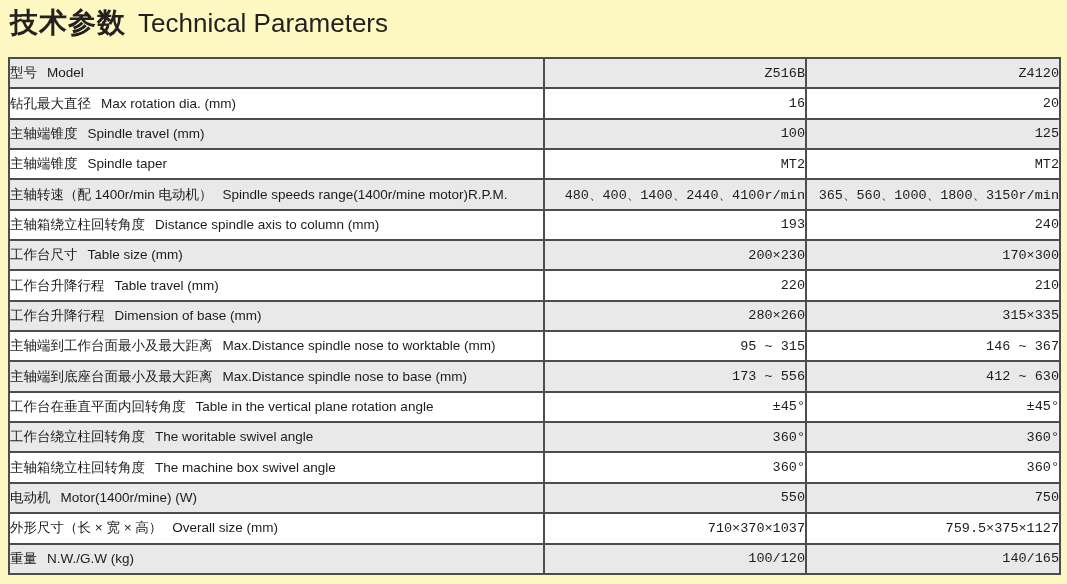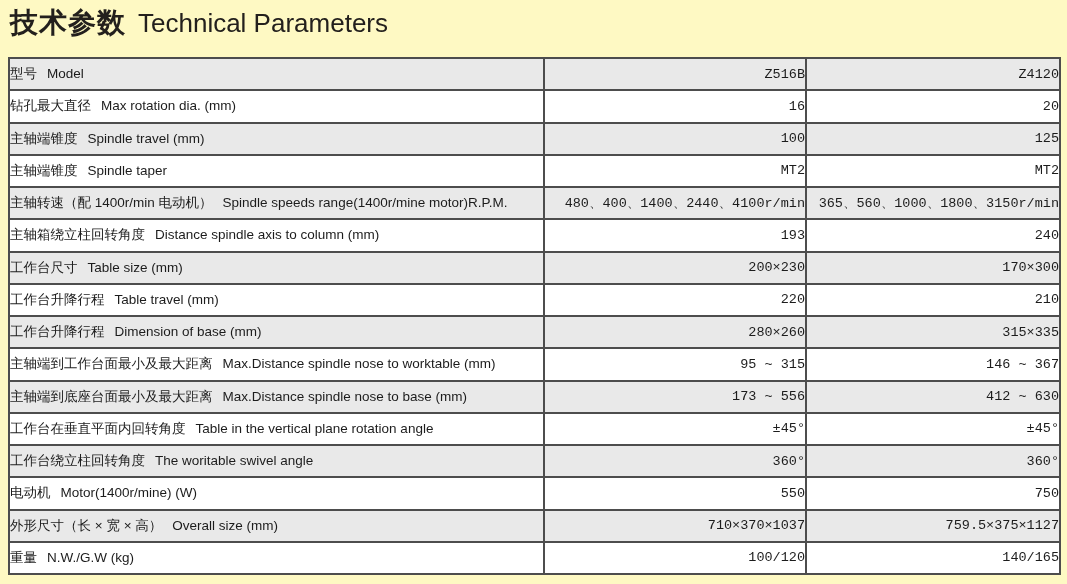--- a/index.html
+++ b/index.html
@@ -134,20 +134,25 @@
         <td class="label"><span class="zh">工作台在垂直平面内回转角度</span><span class="en">Table in the vertical plane rotation angle</span></td>
         <td class="val">±45°</td>
         <td class="val">±45°</td>
       </tr>
       <tr>
         <td class="label"><span class="zh">工作台绕立柱回转角度</span><span class="en">The woritable swivel angle</span></td>
         <td class="val">360°</td>
         <td class="val">360°</td>
       </tr>
       <tr>
+        <td class="label"><span class="zh">主轴箱绕立柱回转角度</span><span class="en">The machine box swivel angle</span></td>
+        <td class="val">360°</td>
+        <td class="val">360°</td>
+      </tr>
+      <tr>
         <td class="label"><span class="zh">电动机</span><span class="en">Motor(1400r/mine) (W)</span></td>
         <td class="val">550</td>
         <td class="val">750</td>
       </tr>
       <tr>
         <td class="label"><span class="zh">外形尺寸（长 × 宽 × 高）</span><span class="en">Overall size (mm)</span></td>
         <td class="val">710×370×1037</td>
         <td class="val">759.5×375×1127</td>
       </tr>
       <tr>

